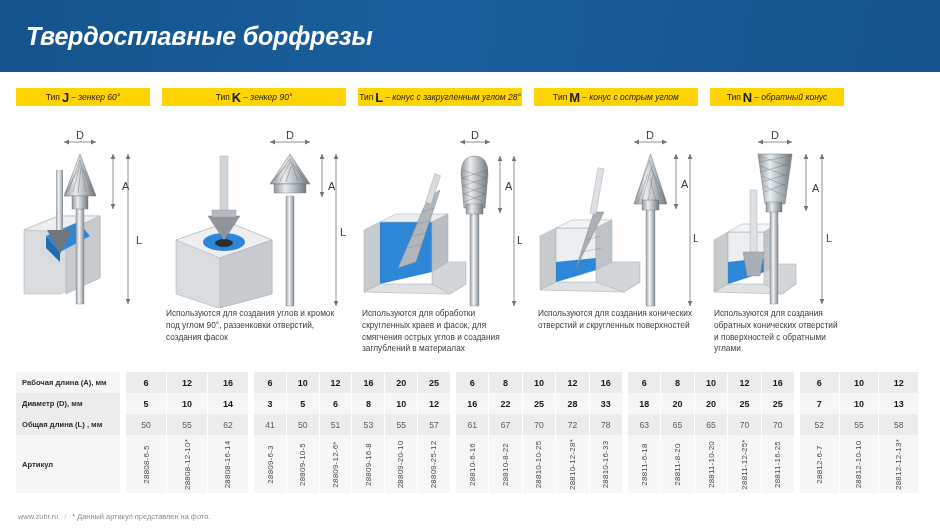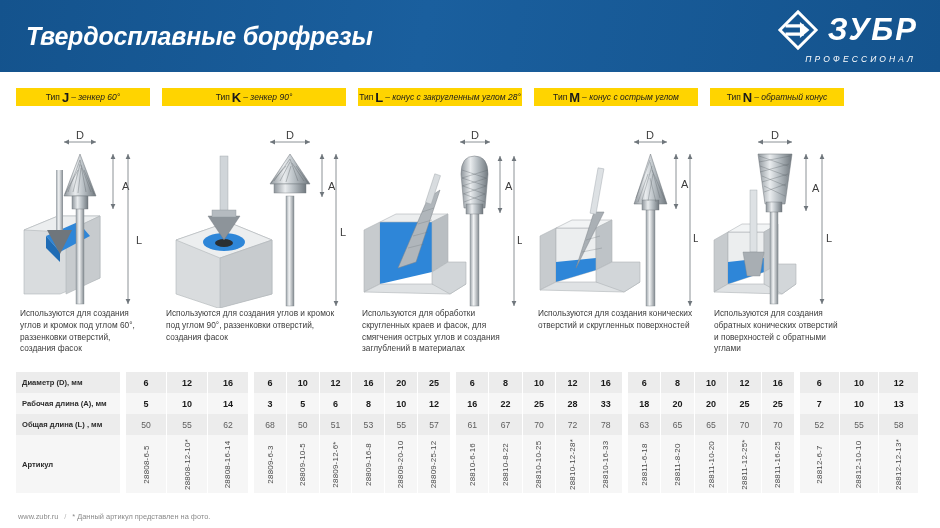--- a/index.html
+++ b/index.html
@@ -132,32 +132,20 @@
     color: #8a8a8a;
     display: flex; align-items: flex-start; gap: 6px;
   }
   .footer .sep { color: #b5b5b5; }
 </style>
 </head>
 <body>
 
 <div class="header">
   <div class="header-title">Твердосплавные борфрезы</div>
-  <div class="logo-wrap">
-    <div class="logo-row">
-      <svg class="logo-mark" viewBox="0 0 44 44">
-        <polygon points="22,3 41,22 22,41 3,22" fill="none" stroke="#ffffff" stroke-width="3"></polygon>
-        <rect x="9" y="16" width="19" height="3.4" fill="#ffffff"></rect>
-        <rect x="9" y="24.6" width="19" height="3.4" fill="#ffffff"></rect>
-        <polygon points="24,13.5 34,22 24,30.5" fill="#ffffff"></polygon>
-      </svg>
-      <div class="logo-brand">ЗУБР</div>
-    </div>
-    <div class="logo-sub">ПРОФЕССИОНАЛ</div>
-  </div>
 </div>
 
 <div class="columns">
 
   <div class="col col-j">
     <div class="type-label">
       <span>Тип</span>
       <b>J</b>
       <i>– зенкер 60°</i>
     </div>
@@ -217,21 +205,20 @@
         </g>
         <text x="106" y="78" font-size="11" fill="#3c3c3c" font-family="Liberation Sans, sans-serif">A</text>
         <g stroke="#6f767c" stroke-width="0.8">
           <line x1="112" y1="42" x2="112" y2="192"></line>
           <polygon points="112,42 109.6,47 114.4,47" fill="#6f767c" stroke="none"></polygon>
           <polygon points="112,192 109.6,187 114.4,187" fill="#6f767c" stroke="none"></polygon>
         </g>
         <text x="120" y="132" font-size="11" fill="#3c3c3c" font-family="Liberation Sans, sans-serif">L</text>
       </svg>
     </div>
-    <div class="desc">Используются для создания углов и кромок под углом 60°, раззенковки отверстий, создания фасок</div>
   </div>
 
   <div class="col col-k">
     <div class="type-label">
       <span>Тип</span>
       <b>K</b>
       <i>– зенкер 90°</i>
     </div>
     <div class="illus">
       <svg width="184" height="196" viewBox="0 0 184 196">
@@ -465,22 +452,22 @@
         </g>
         <text x="116" y="130" font-size="11" fill="#3c3c3c" font-family="Liberation Sans, sans-serif">L</text>
       </svg>
     </div>
     <div class="desc">Используются для создания обратных конических отверстий и поверхностей с обратными углами</div>
   </div>
 </div>
 
 <div class="table-area">
   <div class="tbl-labels">
+    <div class="lbl-cell h-row2 band2">Рабочая длина (A), мм</div>
     <div class="lbl-cell h-row band1">Диаметр (D), мм</div>
-    <div class="lbl-cell h-row2 band2">Рабочая длина (A), мм</div>
     <div class="lbl-cell h-row3 band3">Общая длина (L) , мм</div>
     <div class="lbl-cell h-art band4">Артикул</div>
   </div>
   <div class="tbl-group g-j">
       <div class="trow h-row band1">
         <div class="cell">6</div>
         <div class="cell">12</div>
         <div class="cell">16</div>
       </div>
       <div class="trow h-row2 band2">
@@ -516,21 +503,21 @@
       </div>
       <div class="trow h-row2 band2">
         <div class="cell">3</div>
         <div class="cell">5</div>
         <div class="cell">6</div>
         <div class="cell">8</div>
         <div class="cell">10</div>
         <div class="cell">12</div>
       </div>
       <div class="trow h-row3 band3">
-        <div class="cell light">68</div>
+        <div class="cell light">41</div>
         <div class="cell light">50</div>
         <div class="cell light">51</div>
         <div class="cell light">53</div>
         <div class="cell light">55</div>
         <div class="cell light">57</div>
       </div>
       <div class="trow h-art band4">
         <div class="art-cell">
           <span class="art-txt">28809-6-3</span>
         </div>

